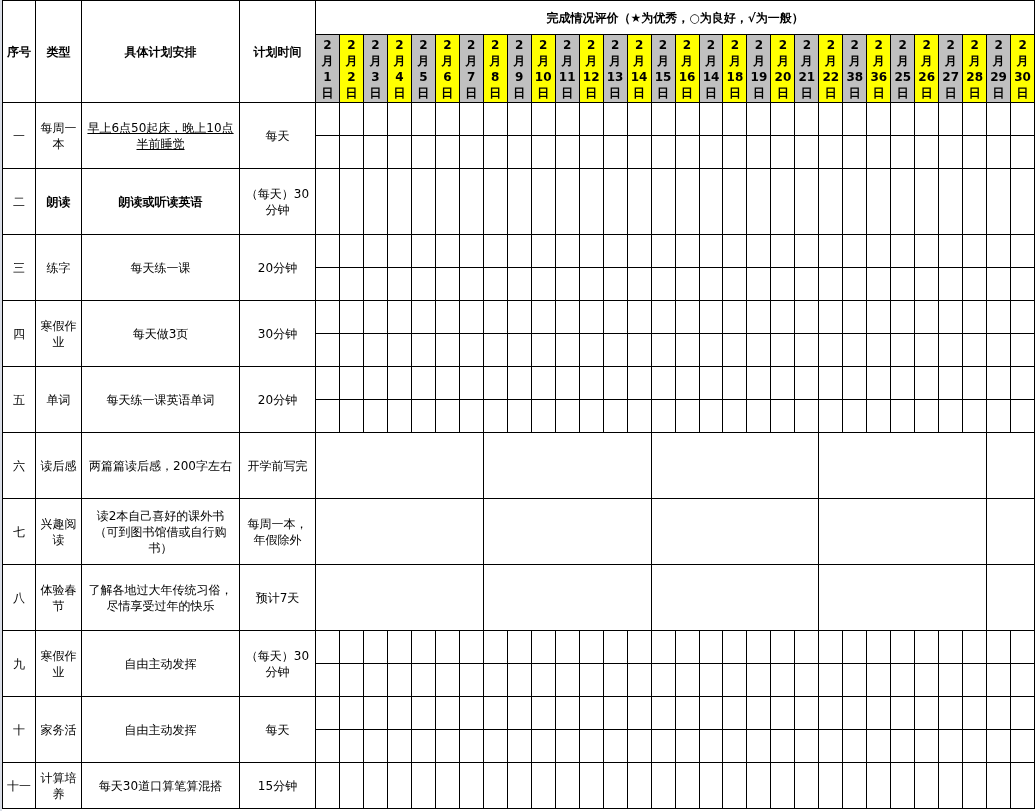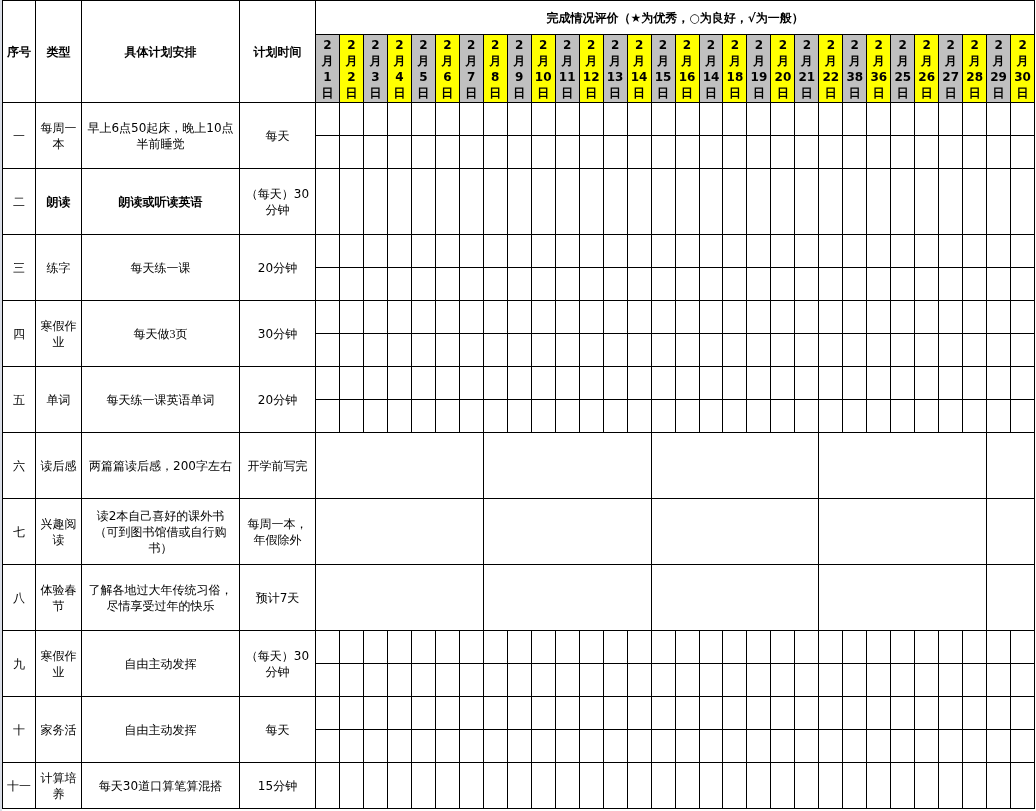--- a/index.html
+++ b/index.html
@@ -248,21 +248,21 @@
         <td class="day yellow">
           <span>2</span>
           <span>月</span>
           <span>30</span>
           <span>日</span>
         </td>
       </tr>
       <tr>
         <td rowspan="2">一</td>
         <td rowspan="2">每周一本</td>
-        <td rowspan="2" style="padding: 0px 4px;">早上6点50起床，晚上10点半前睡觉</td>
+        <td rowspan="2" style="padding: 0px 4px; text-decoration: underline;">早上6点50起床，晚上10点半前睡觉</td>
         <td rowspan="2" style="padding: 0px 4px;">每天</td>
         <td class="sub"></td>
         <td class="sub"></td>
         <td class="sub"></td>
         <td class="sub"></td>
         <td class="sub"></td>
         <td class="sub"></td>
         <td class="sub"></td>
         <td class="sub"></td>
         <td class="sub"></td>
@@ -420,21 +420,21 @@
         <td class="sub"></td>
         <td class="sub"></td>
         <td class="sub"></td>
         <td class="sub"></td>
         <td class="sub"></td>
         <td class="sub"></td>
       </tr>
       <tr>
         <td rowspan="2">四</td>
         <td rowspan="2">寒假作业</td>
-        <td rowspan="2" style="padding: 8px 4px; font-family: Liberation Serif, serif;">每天做3页</td>
+        <td rowspan="2" style="padding: 8px 4px;">每天做3页</td>
         <td rowspan="2" style="padding: 0px 4px;">30分钟</td>
         <td class="sub"></td>
         <td class="sub"></td>
         <td class="sub"></td>
         <td class="sub"></td>
         <td class="sub"></td>
         <td class="sub"></td>
         <td class="sub"></td>
         <td class="sub"></td>
         <td class="sub"></td>

